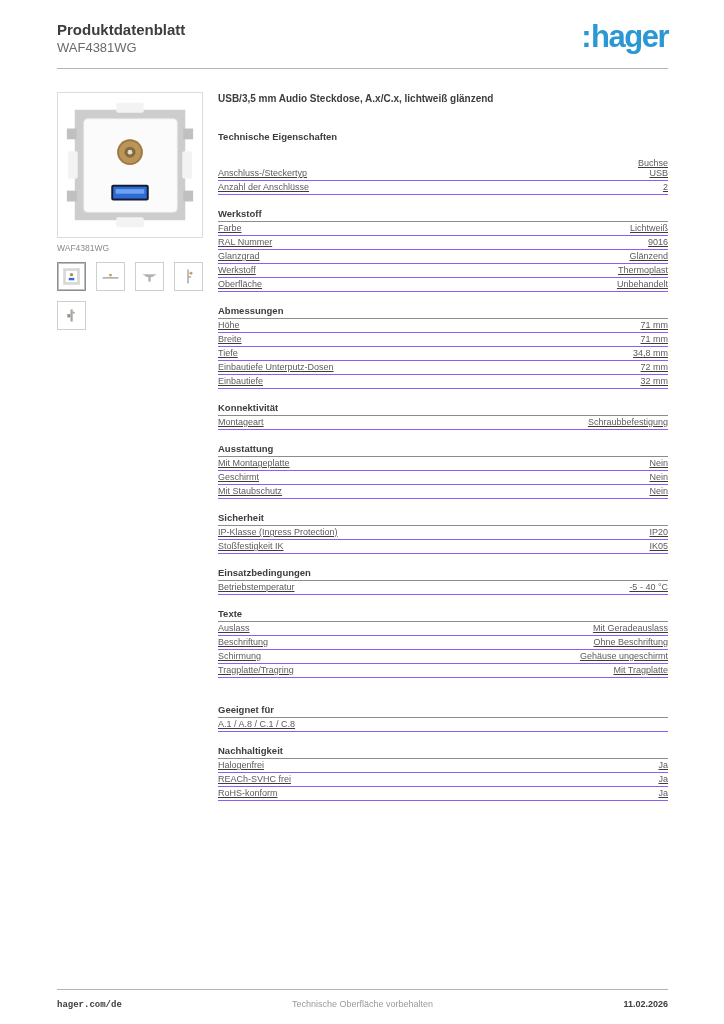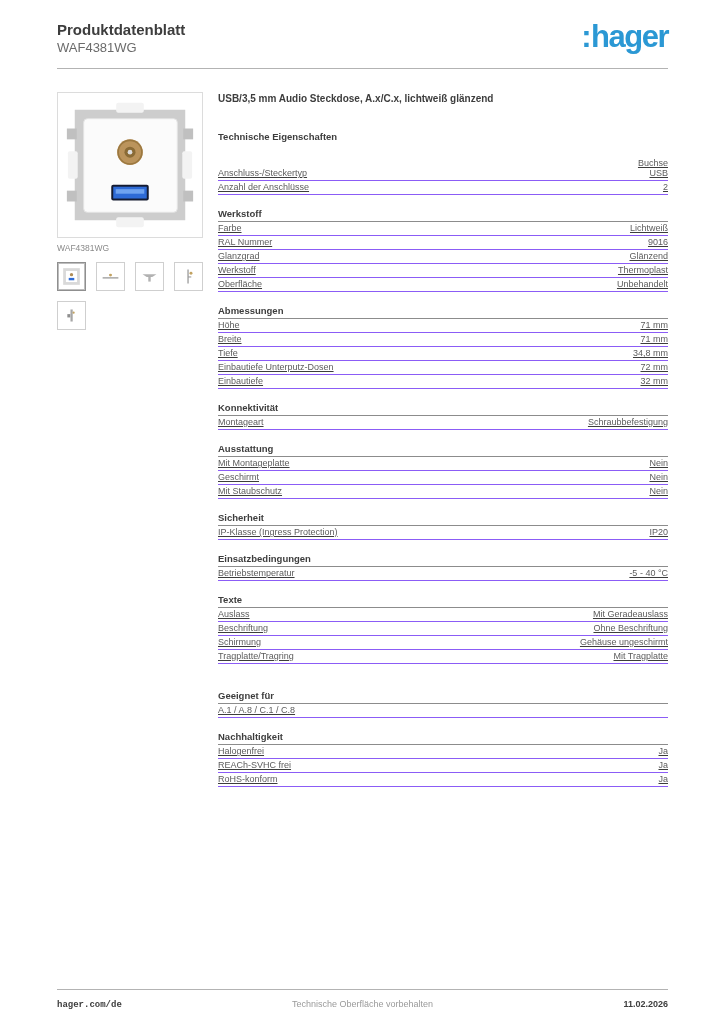--- a/index.html
+++ b/index.html
@@ -267,20 +267,24 @@
   </section>
 
   <section class="section">
     <h3 class="section-title">Sicherheit</h3>
     <div class="rows">
   <div class="spec-row">
     <span class="row-label">IP-Klasse (Ingress Protection)</span>
     <span class="row-value">IP20</span>
   </div>
 
+  <div class="spec-row">
+    <span class="row-label">Stoßfestigkeit IK</span>
+    <span class="row-value">IK05</span>
+  </div>
 </div>
   </section>
 
   <section class="section">
     <h3 class="section-title">Einsatzbedingungen</h3>
     <div class="rows">
   <div class="spec-row">
     <span class="row-label">Betriebstemperatur</span>
     <span class="row-value">-5 - 40 °C</span>
   </div>

